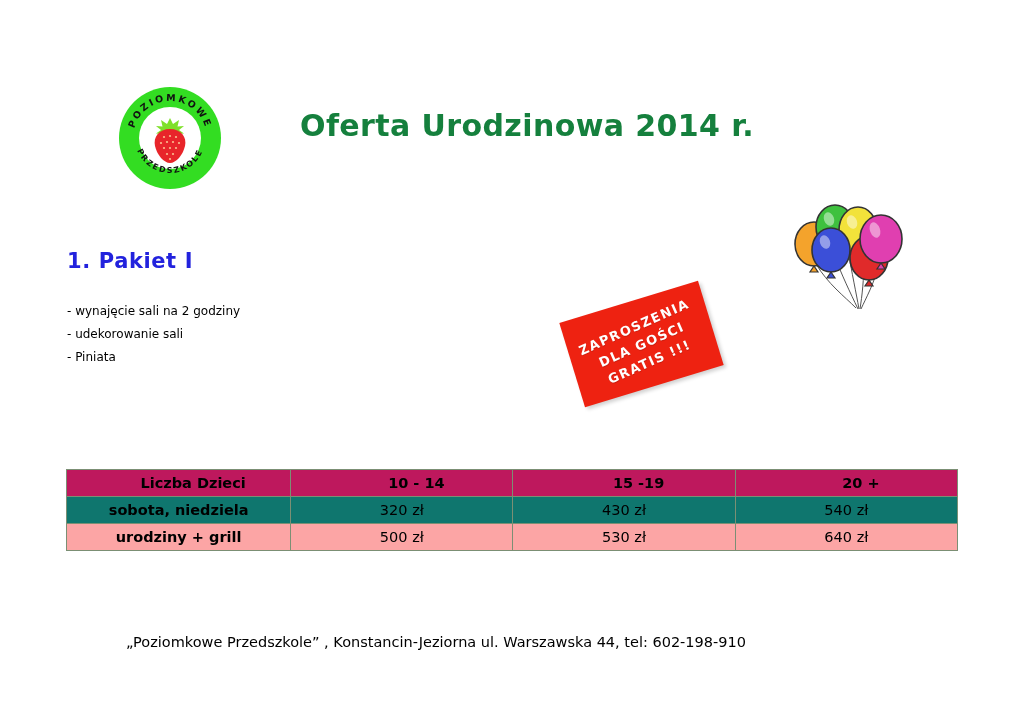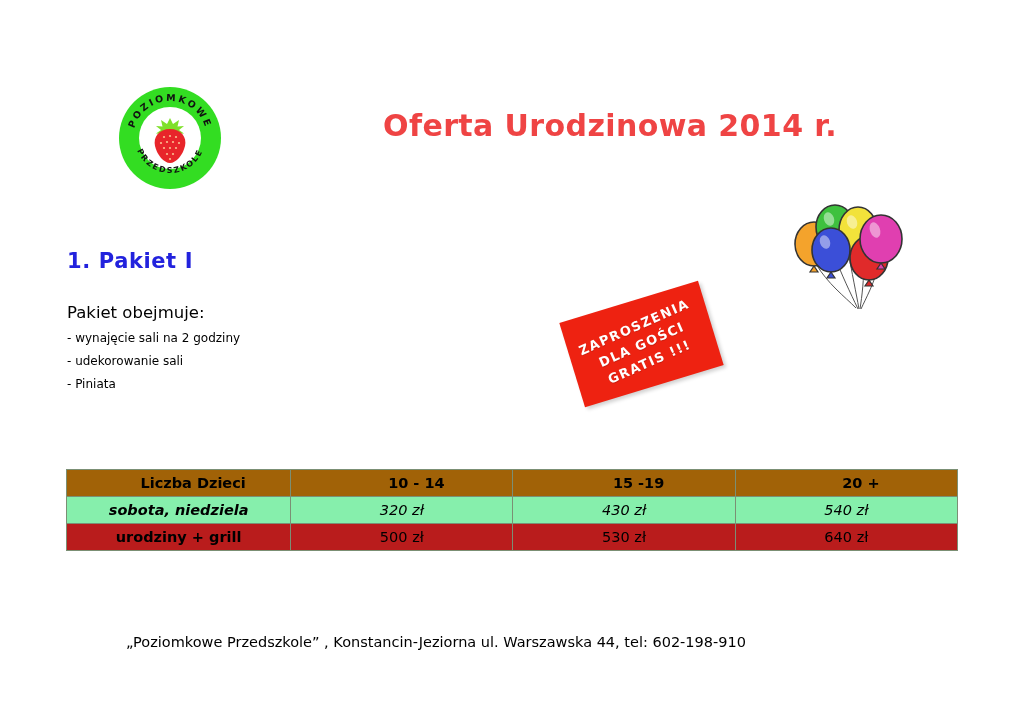--- a/index.html
+++ b/index.html
@@ -26,25 +26,25 @@
     height: 106px;
   }
   #logo svg { display: block; width: 106px; height: 106px; }
 
   
   #page-title {
     position: absolute;
     left: 300px;
     top: 108px;
     width: 620px;
-    text-align: center;
+    text-align: left;
     font-family: "DejaVu Sans", sans-serif;
     font-size: 30px;
     font-weight: bold;
-    color: #ef4444;
+    color: #15803d;
     letter-spacing: 0.4px;
     white-space: nowrap;
   }
 
   
   #section-heading {
     position: absolute;
     left: 67px;
     top: 249px;
     font-size: 21px;
@@ -130,23 +130,23 @@
   }
   #price-table td {
     border: 1px solid #7b8f74;
     height: 27px;
     padding: 2px 4px;
     font-size: 14.5px;
     text-align: center;
     vertical-align: middle;
     font-family: "DejaVu Sans", sans-serif;
   }
-  #price-table .row-header td { background: #a16207; padding-left: 33px; }
-  #price-table .row-weekend td { background: #86efac; font-style: italic; }
-  #price-table .row-grill td { background: #b91c1c; }
+  #price-table .row-header td { background: #be185d; padding-left: 33px; }
+  #price-table .row-weekend td { background: #0f766e; }
+  #price-table .row-grill td { background: #fca5a5; }
   #price-table td.label-cell {
     font-weight: bold;
     width: 224px;
   }
   #price-table .row-header td.label-cell,
   #price-table .row-header td { font-weight: bold; }
   #price-table td.value-cell { width: 222px; font-weight: normal; }
   #price-table .row-header td.value-cell { font-weight: bold; }
 
   
@@ -198,21 +198,20 @@
       <textPath href="#arcBot" startOffset="50%" text-anchor="middle" id="logo-bottom-path">PRZEDSZKOLE</textPath>
     </text>
   </svg>
 </div>
 
 <div id="page-title">Oferta Urodzinowa 2014 r.</div>
 
 <div id="section-heading">1. Pakiet I</div>
 
 <div id="package-details">
-  <p class="intro">Pakiet obejmuje:</p>
   <p class="bullet">- wynajęcie sali na 2 godziny</p>
   <p class="bullet">- udekorowanie sali</p>
   <p class="bullet">- Piniata</p>
 </div>
 
 <div id="invite-stamp">
   <div class="stamp-inner">
     <div class="stamp-line">ZAPROSZENIA</div>
     <div class="stamp-line">DLA GOŚCI</div>
     <div class="stamp-line">GRATIS !!!</div>

